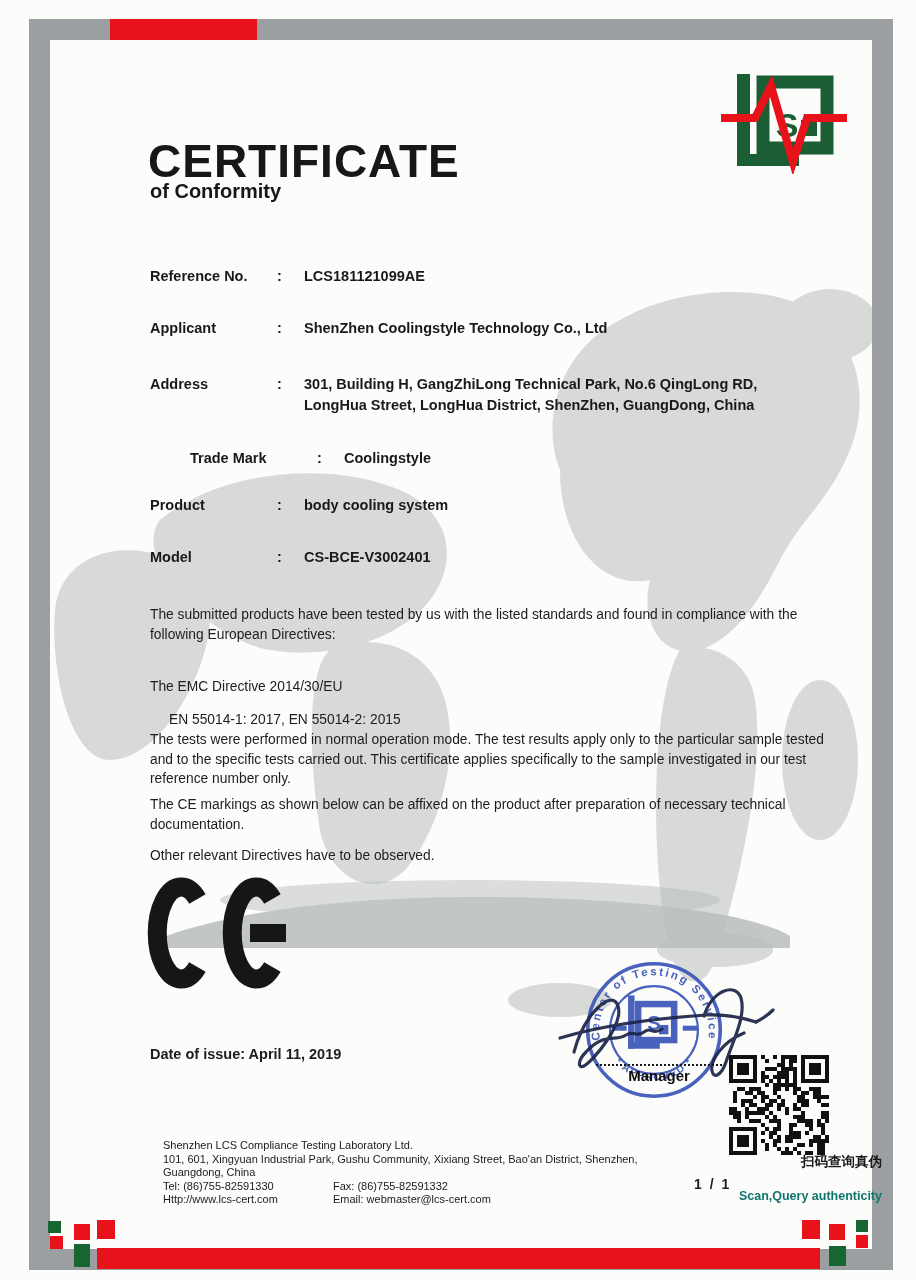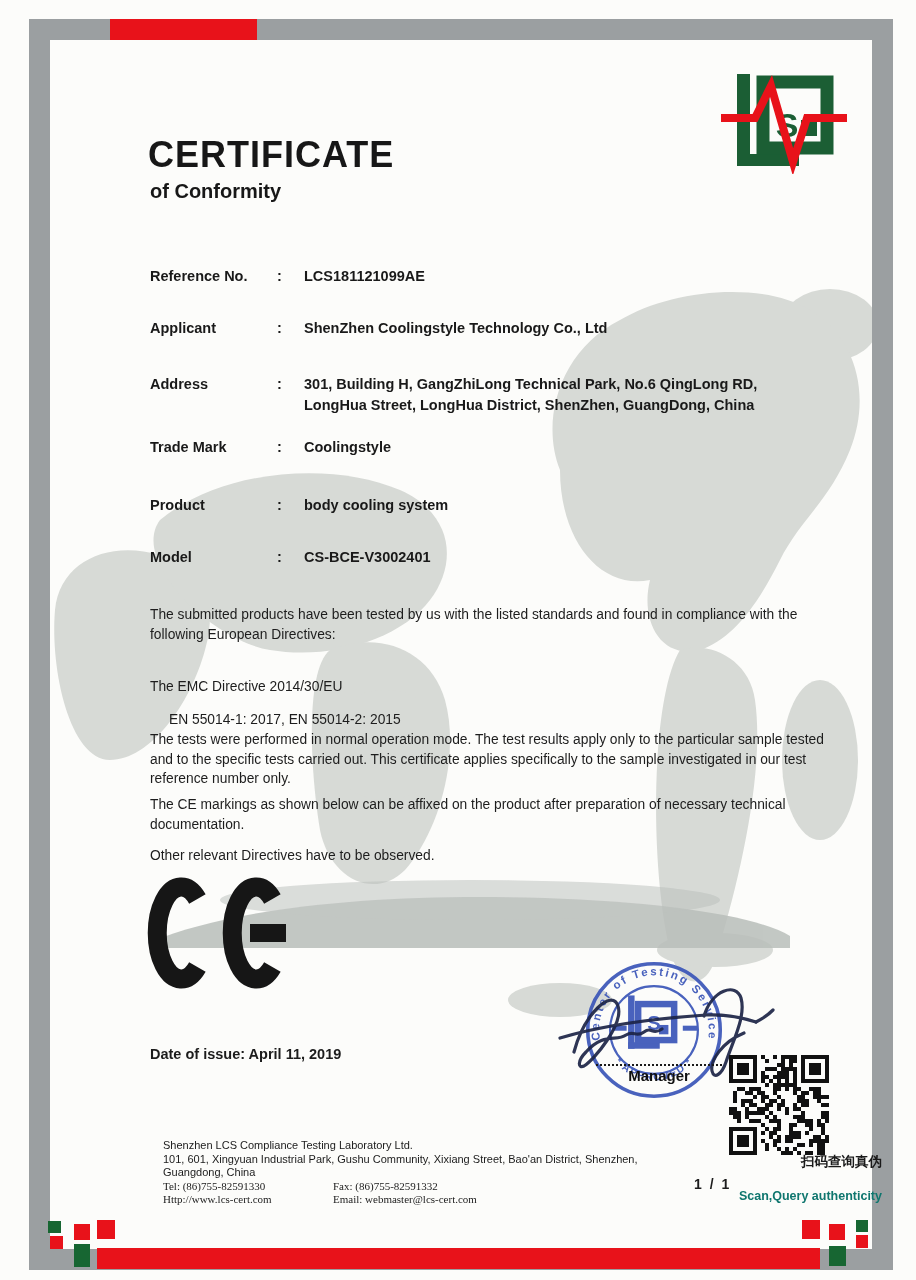--- a/index.html
+++ b/index.html
@@ -17,40 +17,40 @@
   .red-top-seg{position:absolute;left:110px;top:19px;width:147px;height:21px;background:#e8121a;z-index:3;}
   
   .deco{position:absolute;z-index:4;}
   .red{background:#e8121a;} .green{background:#176632;}
   .redbar{left:97px;top:1248px;width:723px;height:21px;}
   
   .map{position:absolute;left:0;top:0;z-index:1;}
   
   .content{position:absolute;left:0;top:0;width:916px;height:1280px;z-index:5;}
   .logo{position:absolute;left:720px;top:70px;width:128px;height:104px;}
-  .title{position:absolute;left:148px;top:134px;font-size:36px;font-weight:700;letter-spacing:1px;color:#171717;}
+  .title{position:absolute;left:148px;top:134px;font-size:46px;font-weight:700;letter-spacing:1px;color:#171717;}
   .subtitle{position:absolute;left:150px;top:180px;font-size:20px;font-weight:700;color:#171717;}
   .field-row{position:absolute;left:150px;width:662px;display:flex;align-items:flex-start;font-size:14.5px;font-weight:700;color:#191919;line-height:1.42;}
   .field-label{width:127px;flex:none;}
   .field-sep{width:27px;flex:none;}
   .field-value{flex:1;}
   .para{position:absolute;left:150px;width:676px;font-size:13.8px;line-height:1.43;color:#1d1d1d;}
   .bold{font-weight:400;margin-top:22px;}
   .ce-mark{position:absolute;left:146px;top:876px;}
   .date-line{position:absolute;left:150px;top:1046px;font-size:14.5px;font-weight:700;}
   .stamp{position:absolute;left:582px;top:958px;width:144px;height:144px;opacity:.92;}
   .signature{position:absolute;left:552px;top:972px;width:236px;height:116px;}
   .dotted-line{position:absolute;left:596px;top:1050px;width:126px;height:14px;border-bottom:2px dotted #1a1a1a;}
   .manager{position:absolute;left:596px;top:1067px;width:126px;text-align:center;font-size:15px;font-weight:700;color:#111;}
   .qr{position:absolute;left:729px;top:1055px;width:100px;height:100px;}
   .qr-captions{position:absolute;left:676px;top:1153px;width:206px;text-align:right;}
   .qr-cn{font-size:13.5px;font-weight:700;color:#1a1a1a;}
   .qr-en{font-size:12.5px;font-weight:700;color:#0f766e;margin-top:18px;}
   .footer{position:absolute;left:163px;top:1139px;font-size:11px;line-height:13.6px;color:#1b1b1b;}
-  .footer-row{display:flex;font-family:Liberation Serif, serif;}
+  .footer-row{display:flex;}
   .fcol1{width:170px;flex:none;}
   .page-num{position:absolute;left:694px;top:1176px;font-size:14px;font-weight:700;letter-spacing:2px;}
 </style>
 </head>
 <body>
 
 <div class="page">
 
   <svg class="map" width="916" height="1280" viewBox="0 0 916 1280">
     <g fill="#d7dad6">
@@ -111,21 +111,21 @@
     <div class="field-row" style="top:318px;">
       <span class="field-label">Applicant</span>
       <span class="field-sep">:</span>
       <span class="field-value">ShenZhen Coolingstyle Technology Co., Ltd</span>
     </div>
     <div class="field-row" style="top:374px;">
       <span class="field-label">Address</span>
       <span class="field-sep">:</span>
       <span class="field-value" style="max-width:482px;">301, Building H, GangZhiLong Technical Park, No.6 QingLong RD, LongHua Street, LongHua District, ShenZhen, GuangDong, China</span>
     </div>
-    <div class="field-row" style="top:437px;">
+    <div class="field-row" style="top:448px;margin-left:40px;">
       <span class="field-label">Trade Mark</span>
       <span class="field-sep">:</span>
       <span class="field-value">Coolingstyle</span>
     </div>
     <div class="field-row" style="top:495px;">
       <span class="field-label">Product</span>
       <span class="field-sep">:</span>
       <span class="field-value">body cooling system</span>
     </div>
     <div class="field-row" style="top:547px;">

